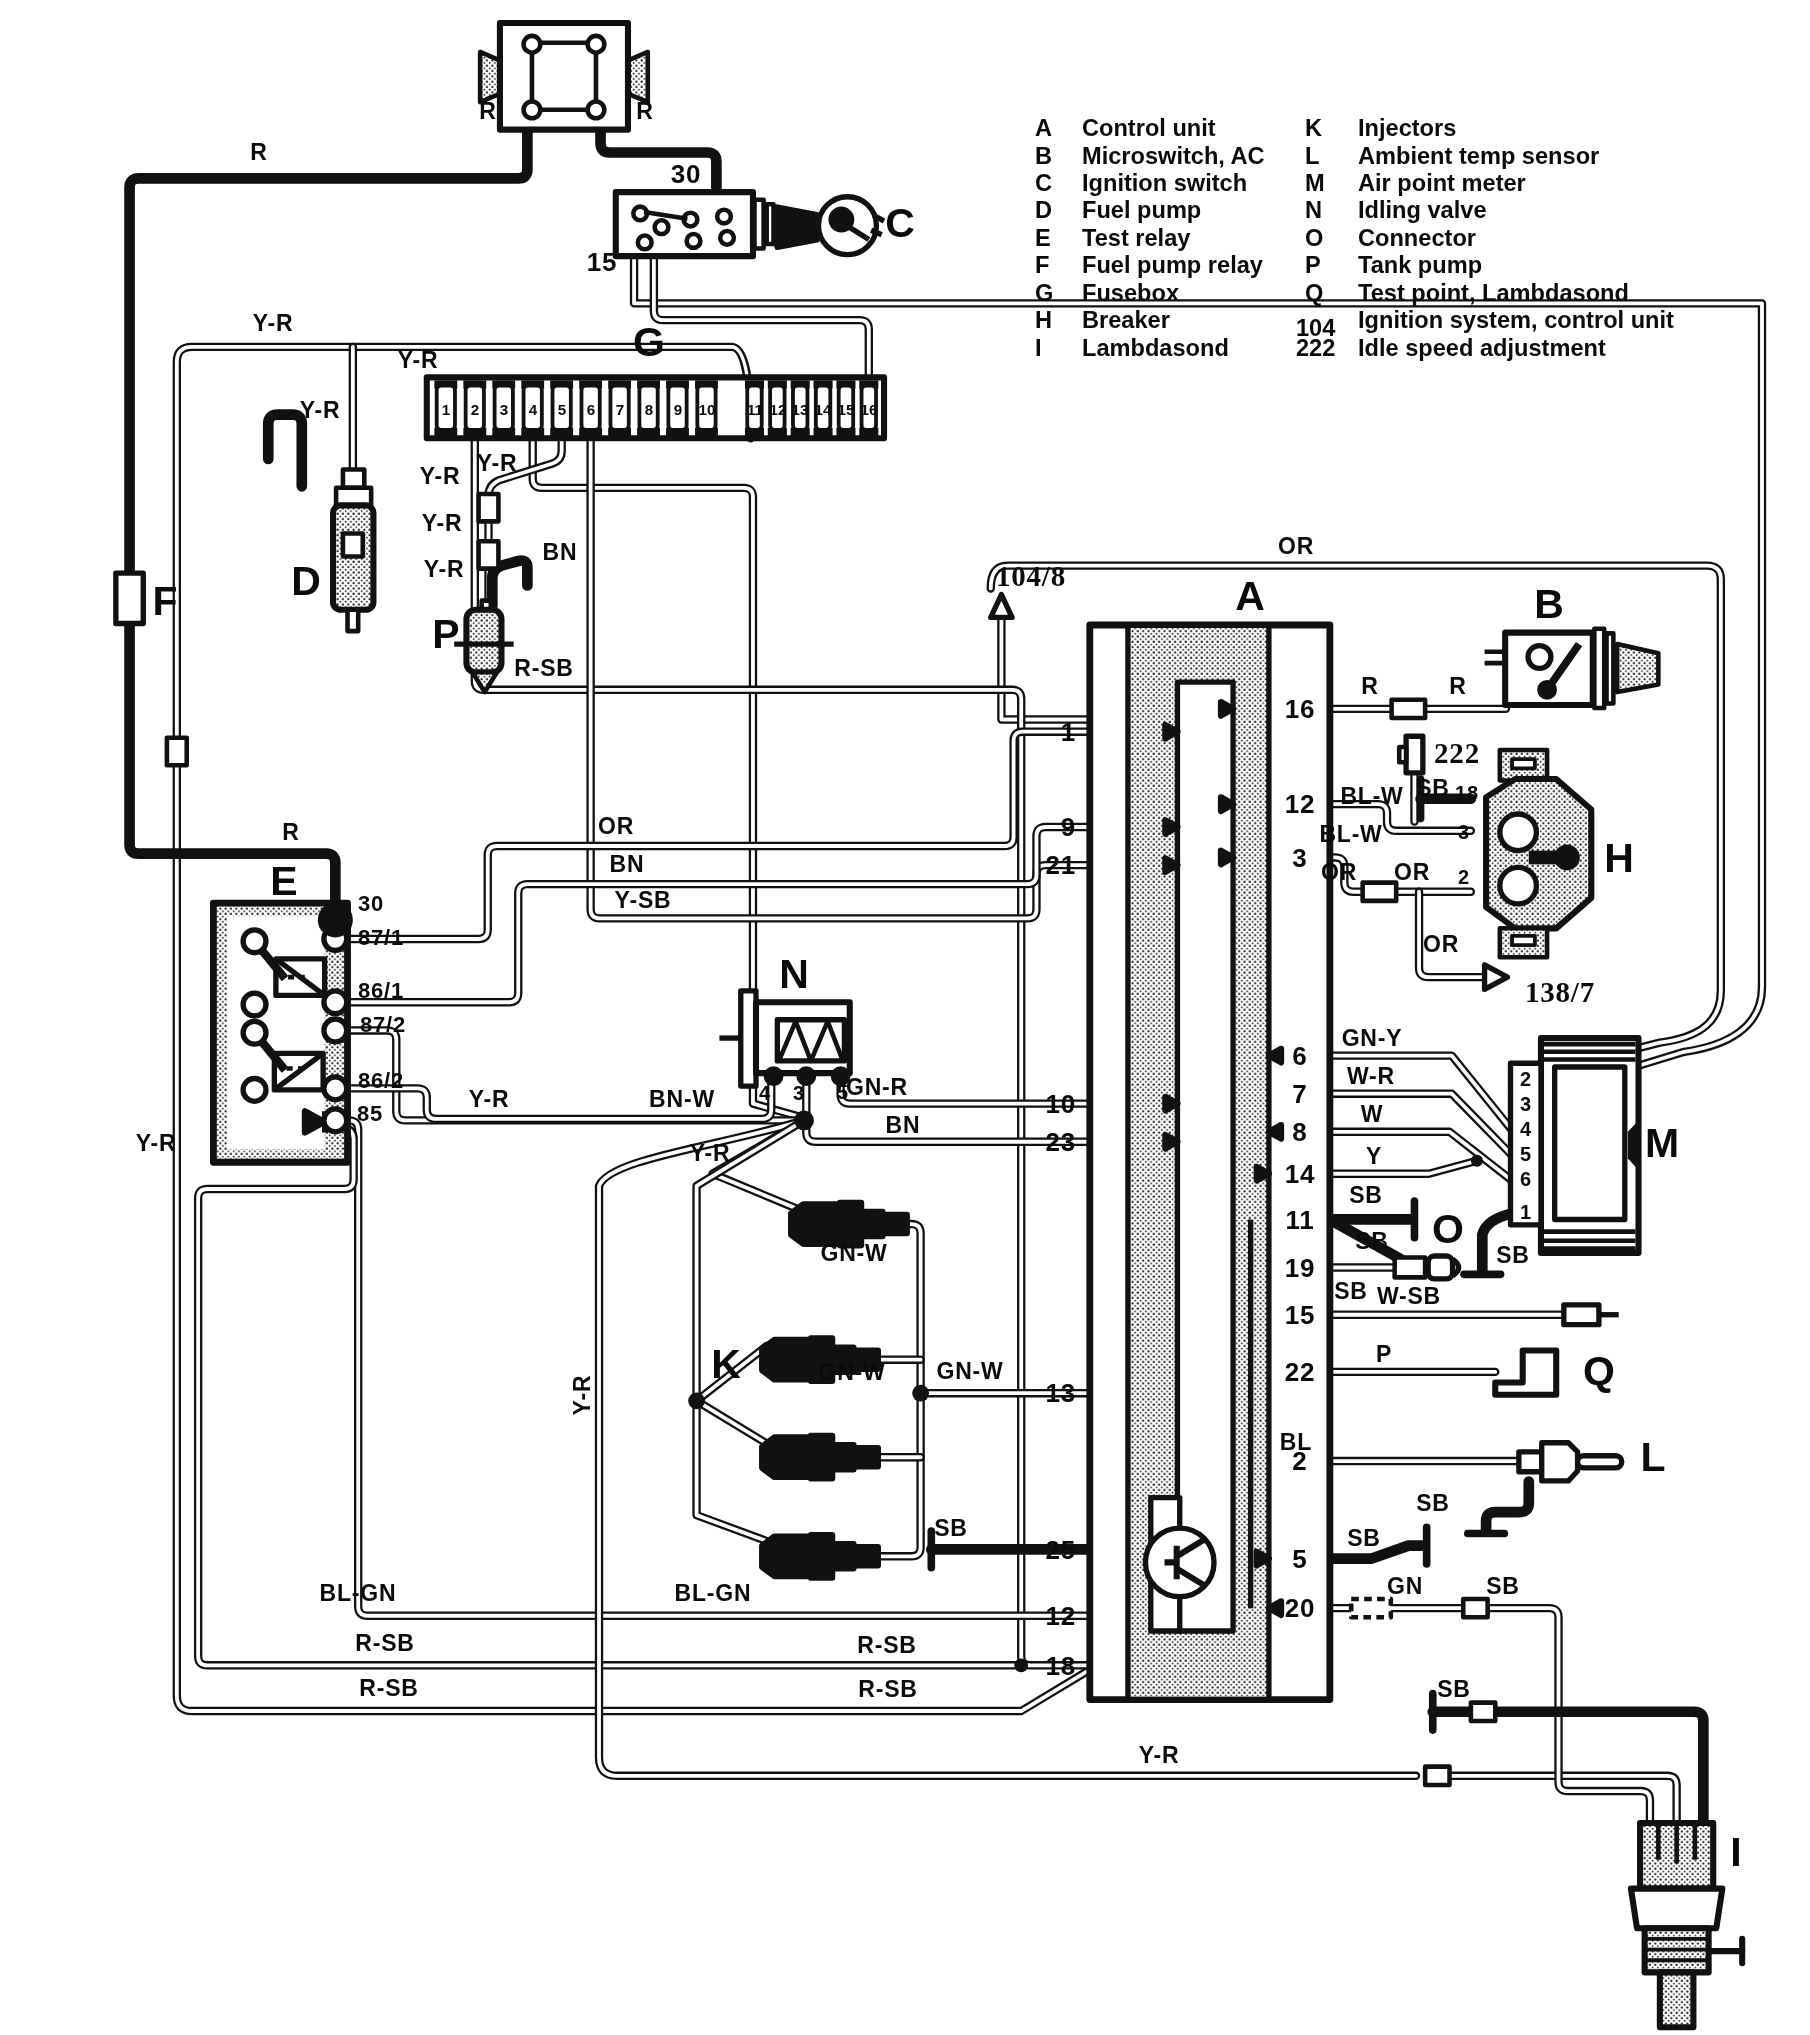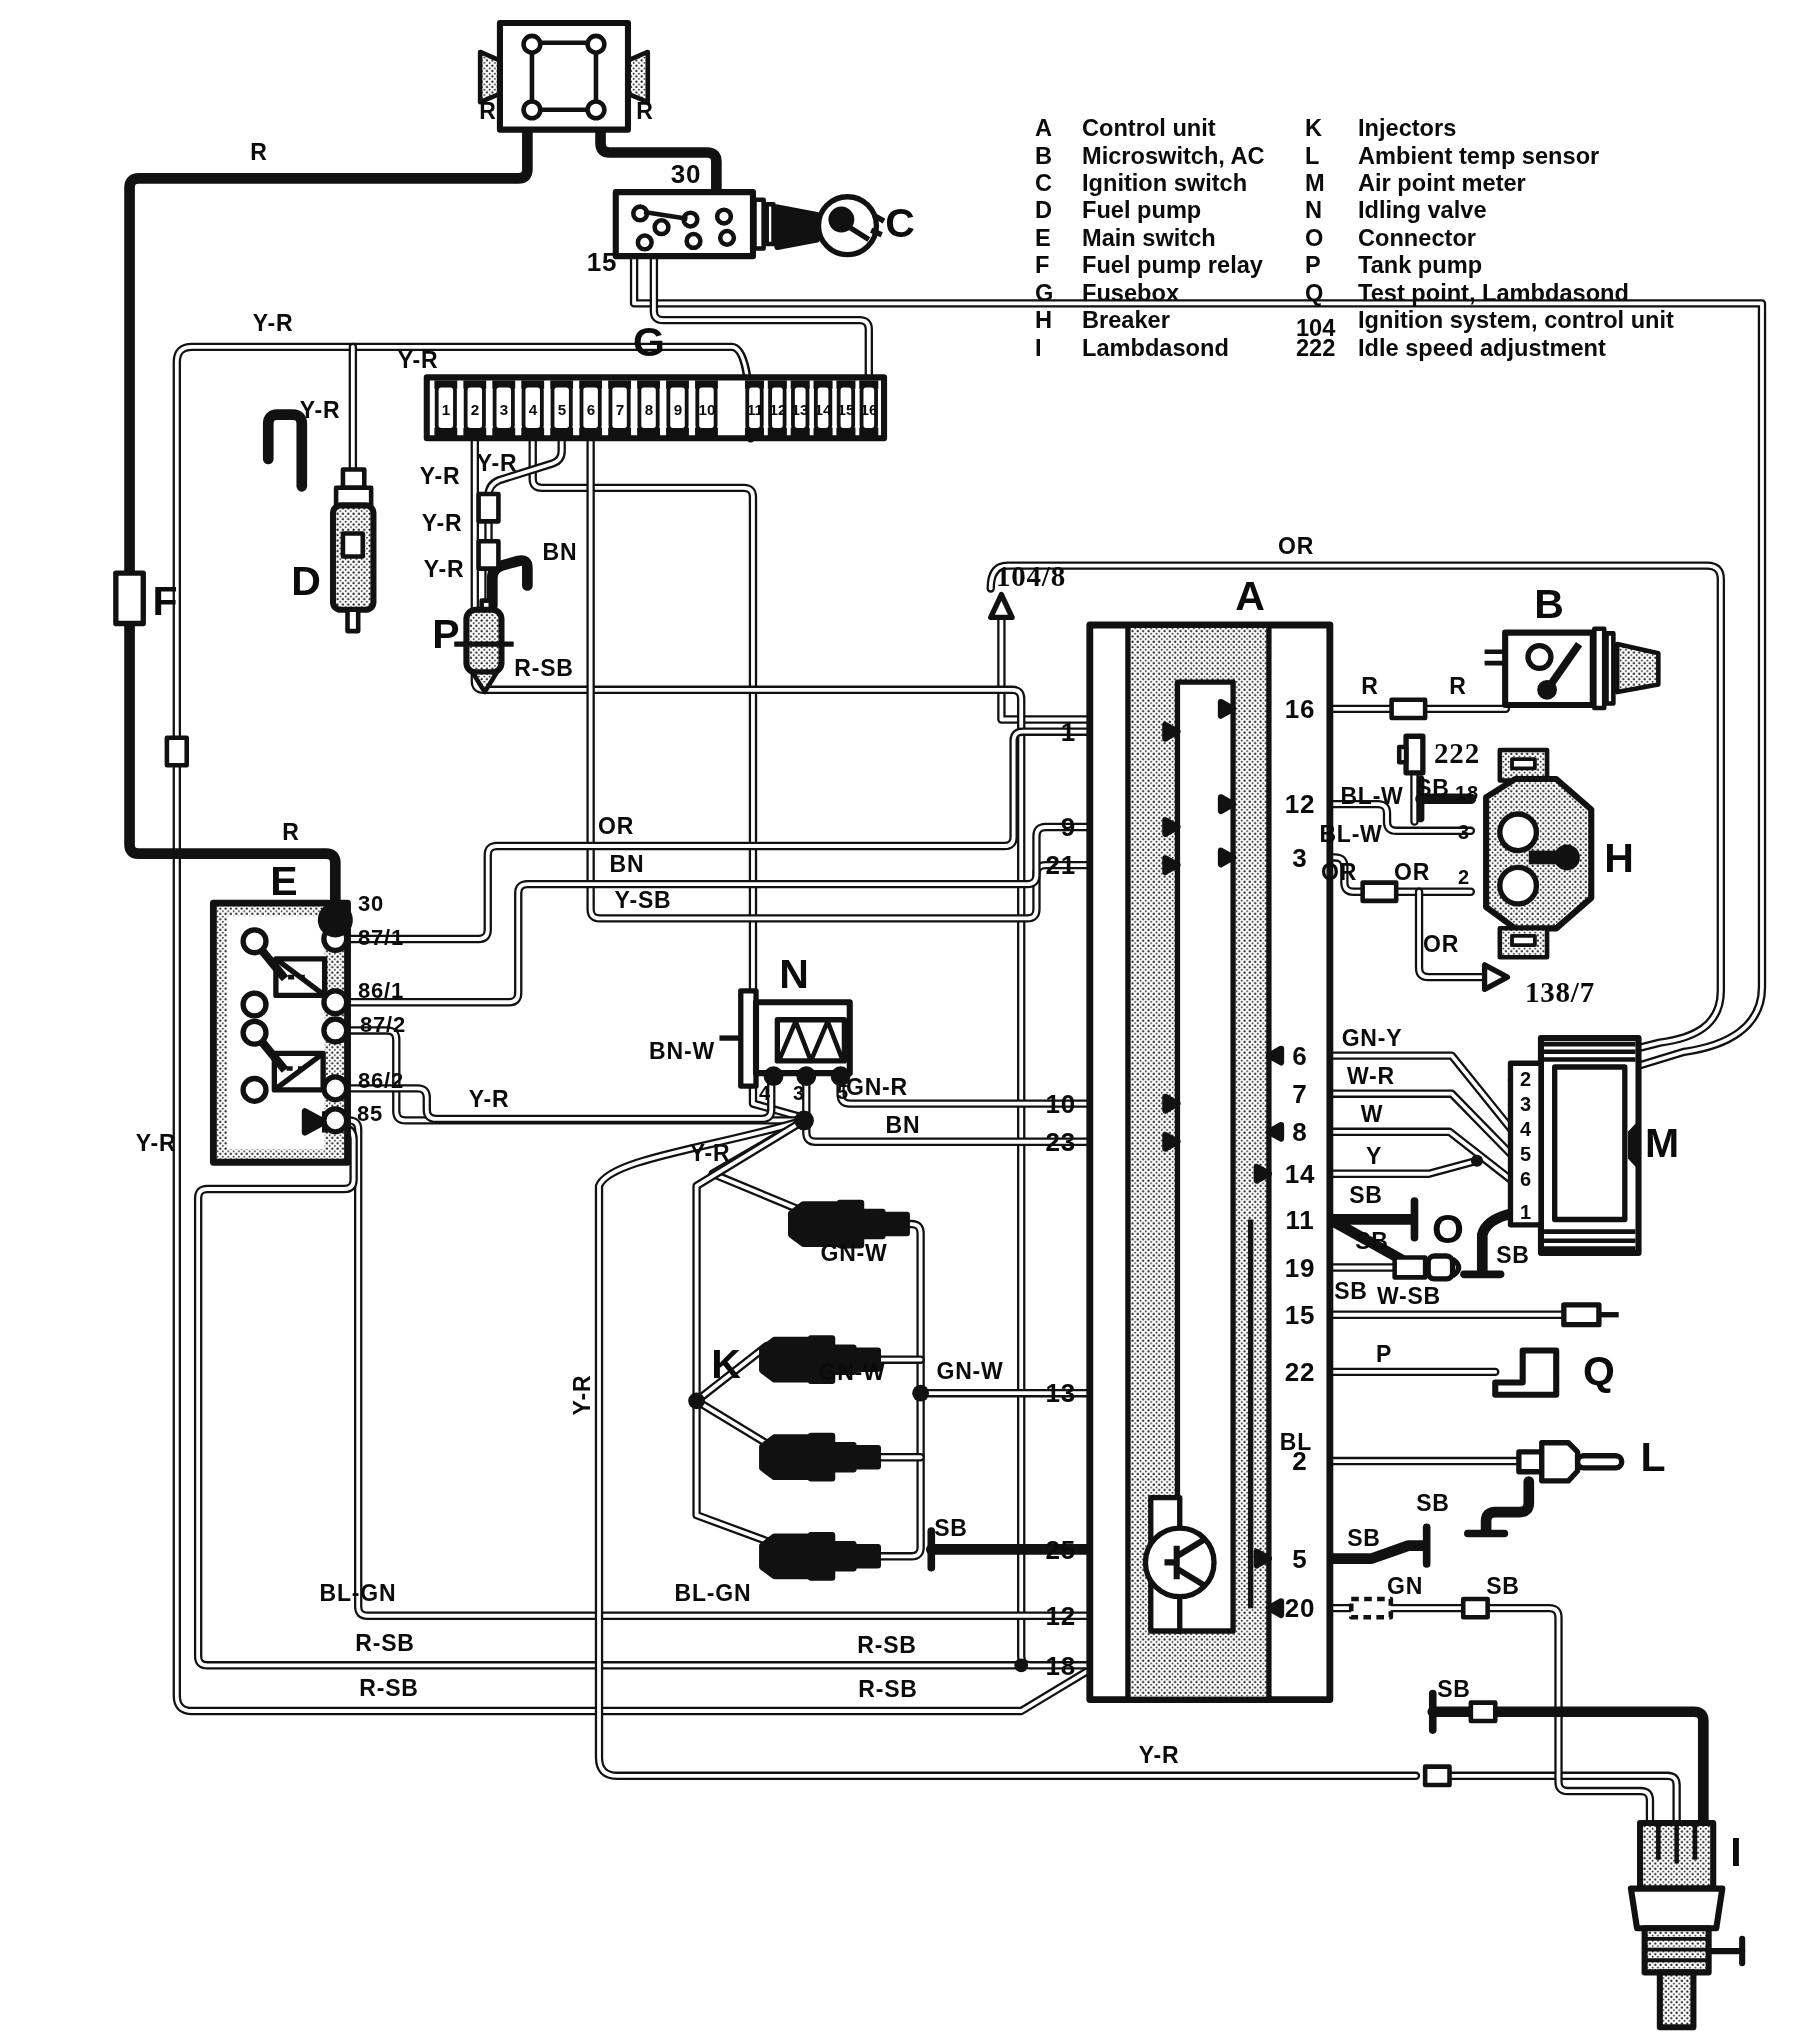--- a/index.html
+++ b/index.html
@@ -456,21 +456,21 @@
 
 <div class="legk" style="left:1035px;top:128px">A</div>
 <div class="legv" style="left:1082px;top:128px">Control unit</div>
 <div class="legk" style="left:1035px;top:156px">B</div>
 <div class="legv" style="left:1082px;top:156px">Microswitch, AC</div>
 <div class="legk" style="left:1035px;top:183px">C</div>
 <div class="legv" style="left:1082px;top:183px">Ignition switch</div>
 <div class="legk" style="left:1035px;top:210px">D</div>
 <div class="legv" style="left:1082px;top:210px">Fuel pump</div>
 <div class="legk" style="left:1035px;top:238px">E</div>
-<div class="legv" style="left:1082px;top:238px">Main switch</div>
+<div class="legv" style="left:1082px;top:238px">Test relay</div>
 <div class="legk" style="left:1035px;top:265px">F</div>
 <div class="legv" style="left:1082px;top:265px">Fuel pump relay</div>
 <div class="legk" style="left:1035px;top:293px">G</div>
 <div class="legv" style="left:1082px;top:293px">Fusebox</div>
 <div class="legk" style="left:1035px;top:320px">H</div>
 <div class="legv" style="left:1082px;top:320px">Breaker</div>
 <div class="legk" style="left:1035px;top:348px">I</div>
 <div class="legv" style="left:1082px;top:348px">Lambdasond</div>
 <div class="legk" style="left:1305px;top:128px">K</div>
 <div class="legv" style="left:1358px;top:128px">Injectors</div>
@@ -599,21 +599,21 @@
 <div class="lb" style="left:1159px;top:1755px">Y-R</div>
 <div class="lb" style="left:560px;top:552px">BN</div>
 <div class="lb" style="left:627px;top:864px">BN</div>
 <div class="lb" style="left:903px;top:1125px">BN</div>
 <div class="lb" style="left:616px;top:826px">OR</div>
 <div class="lb" style="left:1296px;top:546px">OR</div>
 <div class="lb" style="left:1339px;top:872px">OR</div>
 <div class="lb" style="left:1412px;top:872px">OR</div>
 <div class="lb" style="left:1441px;top:944px">OR</div>
 <div class="lb" style="left:643px;top:900px">Y-SB</div>
-<div class="lb" style="left:682px;top:1051px">BN-W</div>
+<div class="lb" style="left:682px;top:1099px">BN-W</div>
 <div class="lb" style="left:877px;top:1087px">GN-R</div>
 <div class="lb" style="left:544px;top:668px">R-SB</div>
 <div class="lb" style="left:385px;top:1643px">R-SB</div>
 <div class="lb" style="left:887px;top:1645px">R-SB</div>
 <div class="lb" style="left:389px;top:1688px">R-SB</div>
 <div class="lb" style="left:888px;top:1689px">R-SB</div>
 <div class="lb" style="left:358px;top:1593px">BL-GN</div>
 <div class="lb" style="left:713px;top:1593px">BL-GN</div>
 <div class="lb" style="left:1372px;top:796px">BL-W</div>
 <div class="lb" style="left:1351px;top:834px">BL-W</div>

